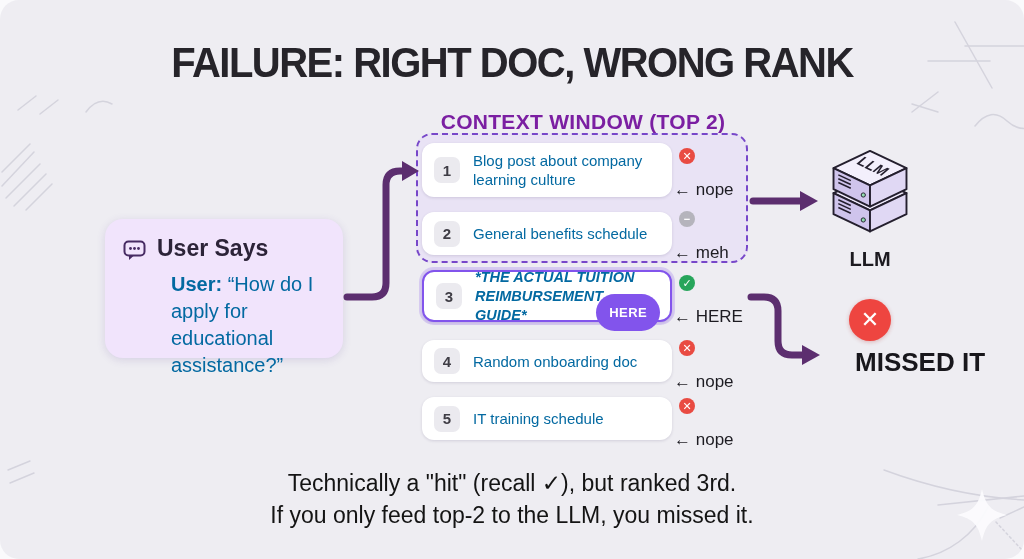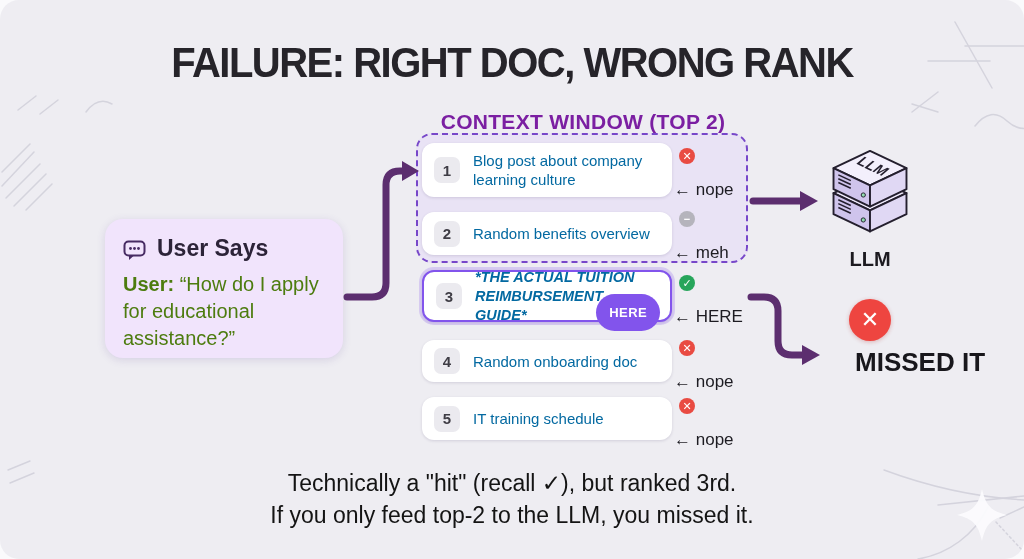--- a/index.html
+++ b/index.html
@@ -10,21 +10,21 @@
 
   .title{position:absolute;top:40px;left:0;width:100%;text-align:center;
          font-size:40px;font-weight:700;letter-spacing:-1.5px;color:#26242a;
          transform:scaleY(1.04);}
 
   
   .user-box{position:absolute;left:105px;top:219px;width:238px;height:139px;
             background:#f1e4fc;border-radius:18px;box-shadow:0 2px 8px rgba(90,60,150,.16);
             padding:16px 18px;box-sizing:border-box;}
   .user-head{display:flex;align-items:flex-end;gap:10px;font-size:23px;color:#2c2338;font-weight:bold;}
-  .user-quote{margin-top:9px;font-size:20px;line-height:27px;color:#4d7c0f;}
+  .user-quote{margin-top:9px;font-size:20px;line-height:27px;color:#0369a1;margin-left:48px;}
   .user-quote b{font-weight:700;}
 
   
   .ctx-label{position:absolute;left:416px;top:110px;width:334px;text-align:center;
              font-size:21px;font-weight:700;letter-spacing:.3px;color:#7b1fa2;}
   .ctx-box{position:absolute;left:416px;top:133px;width:332px;height:130px;
            border:2px dashed #7747c9;border-radius:16px;background:#e9e3f5;box-sizing:border-box;}
 
   
   .doc{position:absolute;left:422px;width:250px;background:#ffffff;border-radius:12px;
@@ -127,21 +127,21 @@
 
     <div class="ctx-label">CONTEXT WINDOW (TOP 2)</div>
     <div class="ctx-box"></div>
 
     <div class="doc doc-1">
       <div class="rank">1</div>
       <div class="doc-title" style="max-width:180px;">Blog post about company learning culture</div>
     </div>
     <div class="doc doc-2">
       <div class="rank">2</div>
-      <div class="doc-title">Random benefits overview</div>
+      <div class="doc-title">General benefits schedule</div>
     </div>
     <div class="doc doc-3">
       <div class="rank">3</div>
       <div class="doc-title" style="max-width:185px;">*THE ACTUAL TUITION REIMBURSEMENT GUIDE*</div>
       <div class="here-badge">HERE</div>
     </div>
     <div class="doc doc-4">
       <div class="rank">4</div>
       <div class="doc-title">Random onboarding doc</div>
     </div>

